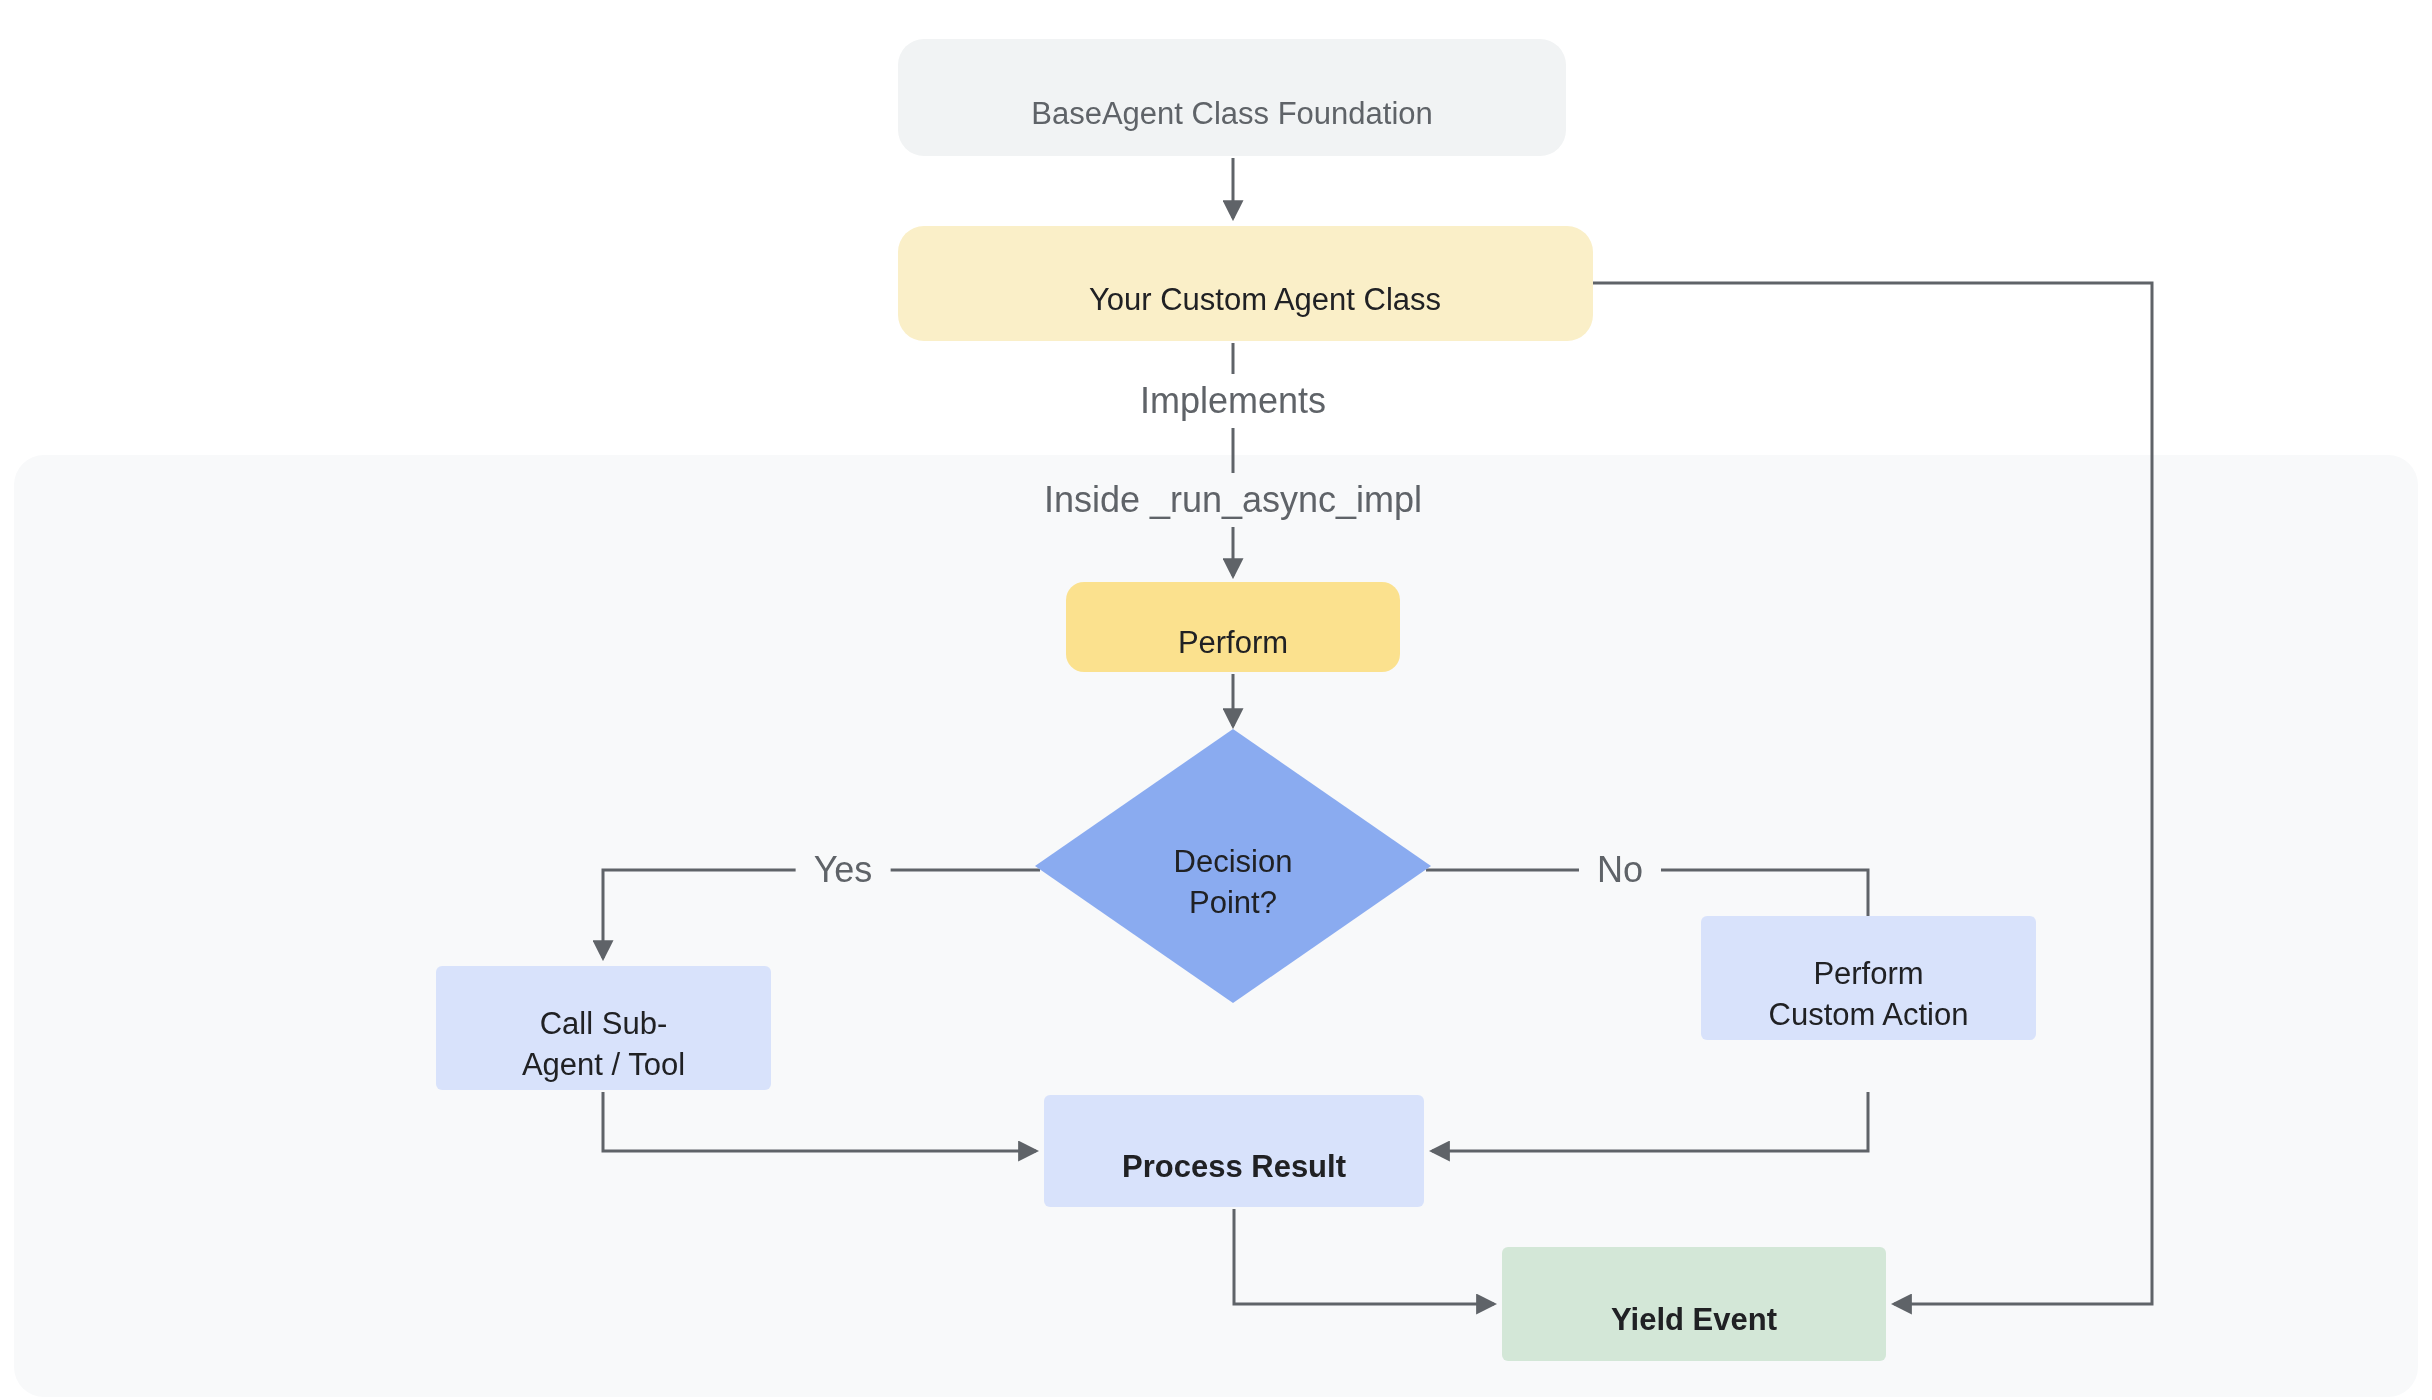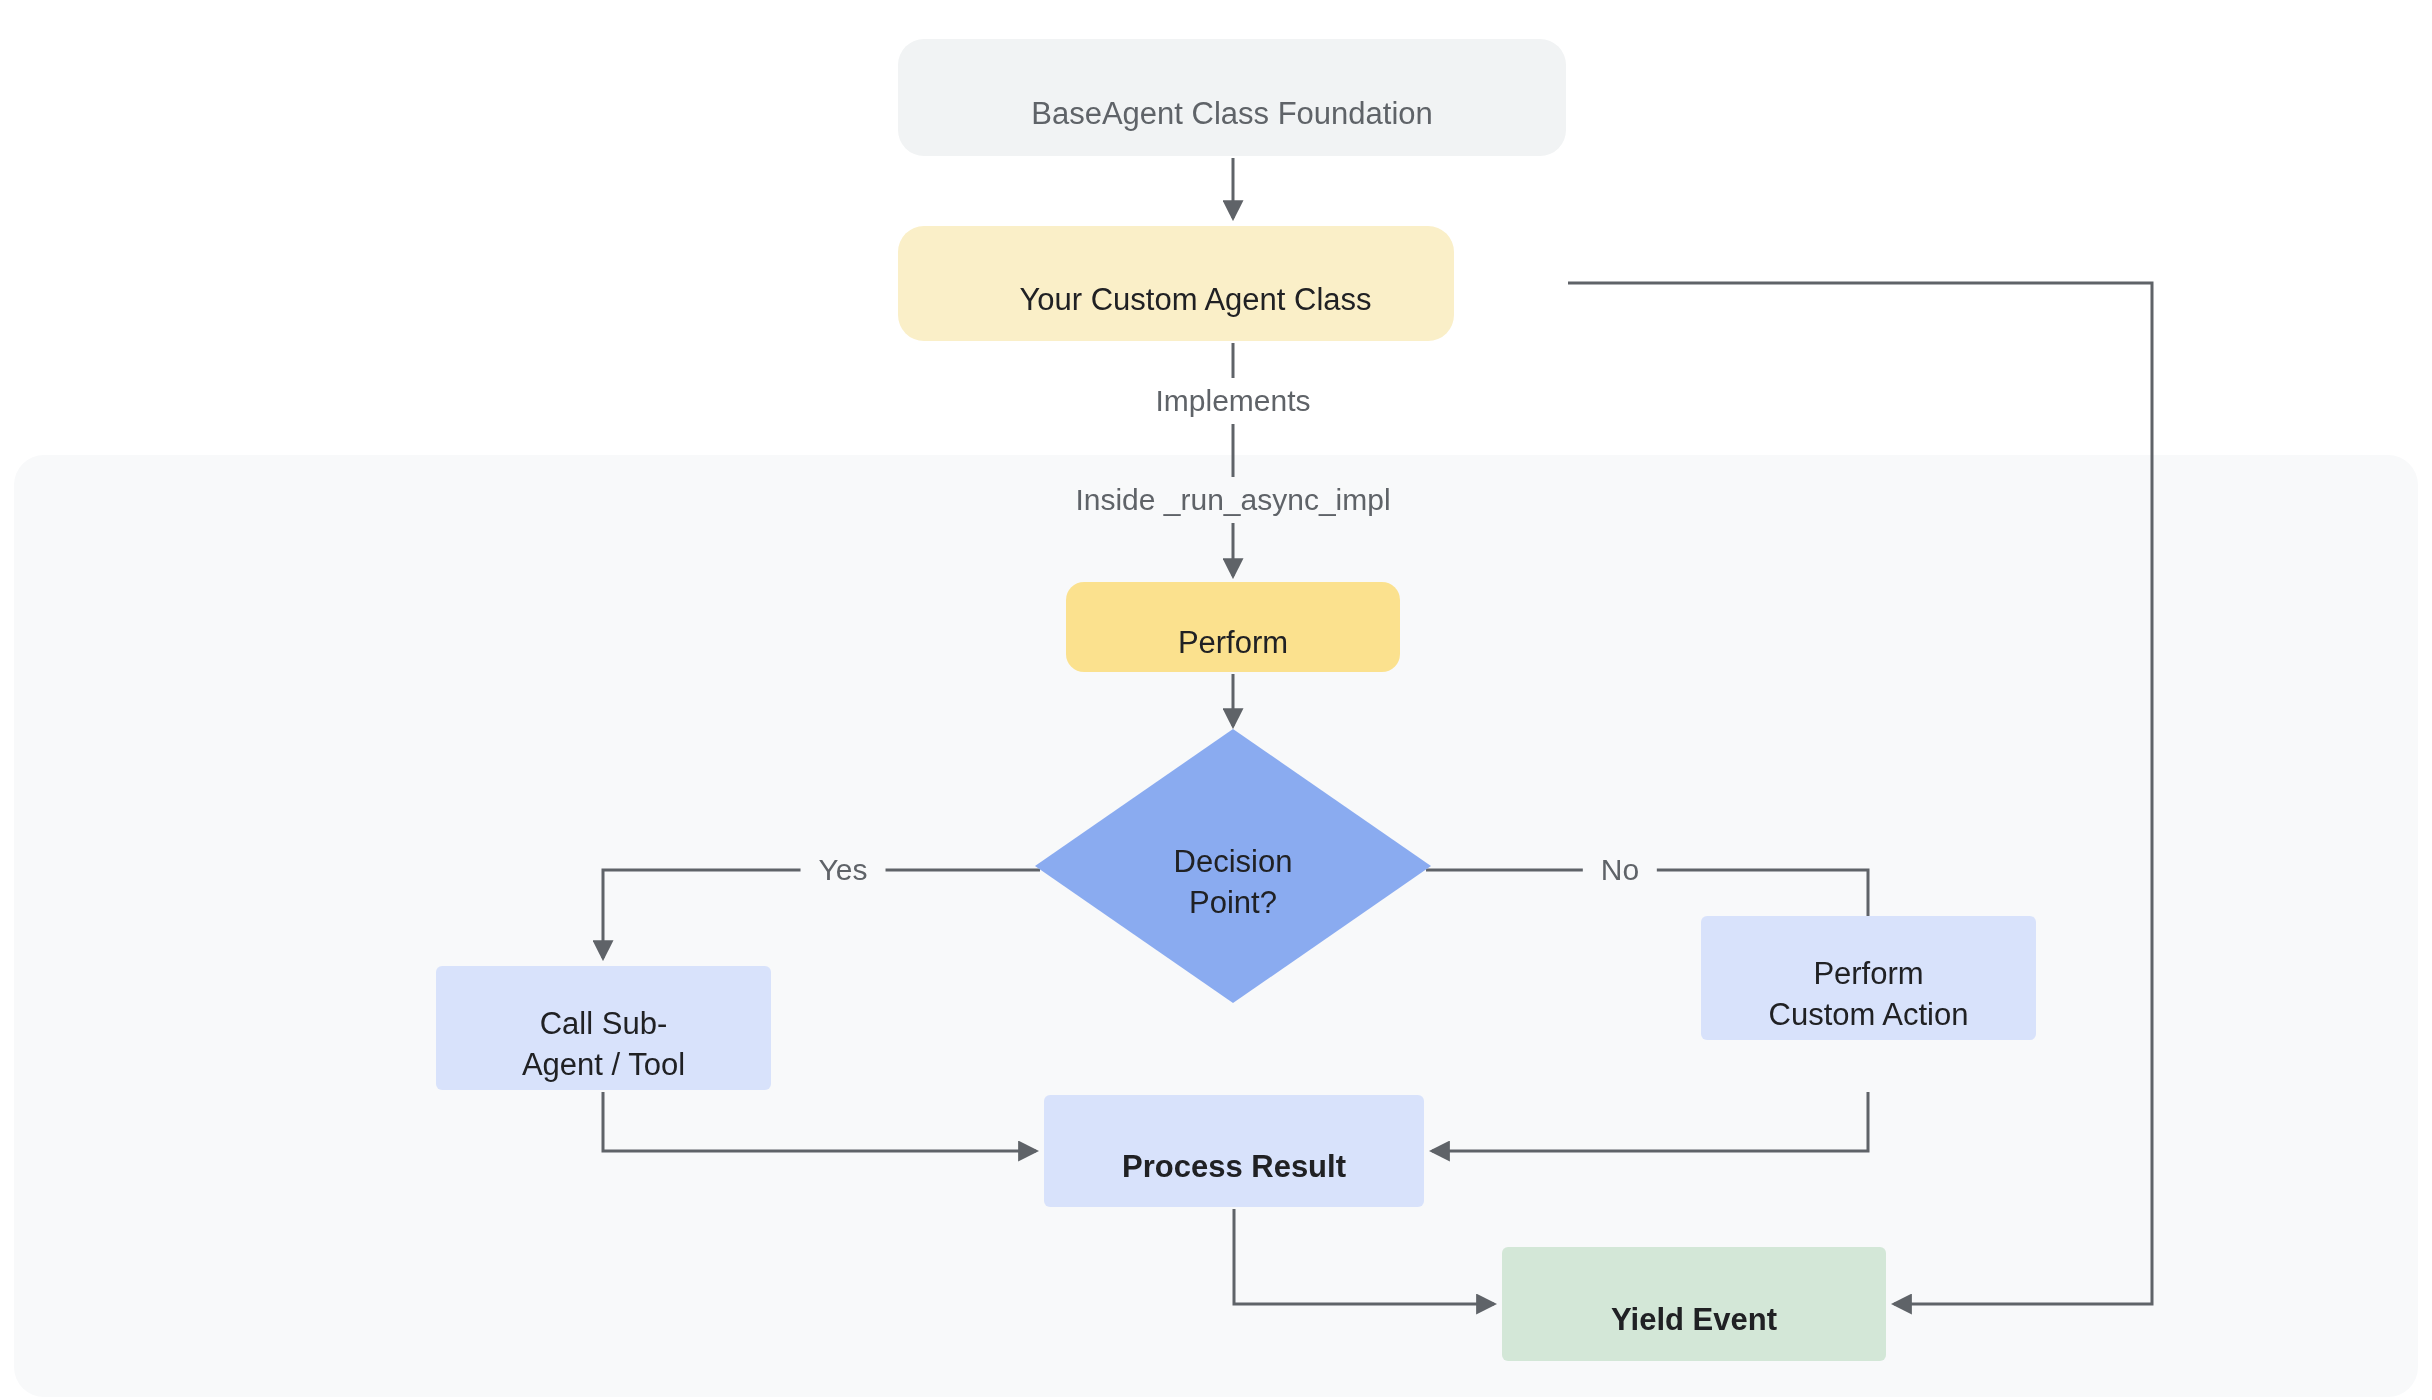--- a/index.html
+++ b/index.html
@@ -43,21 +43,21 @@
     font-weight: 500;
     line-height: 1.32;
   }
   .node .node-label { white-space: pre-line; margin-top: 33px; }
 
   .node-base-agent {
     left: 898px; top: 39px; width: 668px; height: 117px;
     background: #f1f3f4; color: #5f6368; border-radius: 26px;
   }
   .node-custom-agent {
-    left: 898px; top: 226px; width: 556px; height: 115px;
+    left: 898px; top: 226px; width: 695px; height: 115px;
     background: #faefc8; border-radius: 26px; padding-left: 39px;
   }
   .node-continue {
     left: 1066px; top: 582px; width: 334px; height: 90px;
     background: #fbe18e; border-radius: 18px;
   }
   .node-decision {
     left: 1035px; top: 729px; width: 396px; height: 274px;
     background: #8aabf0;
     border-radius: 0;
@@ -78,21 +78,21 @@
   }
   .node-yield {
     left: 1502px; top: 1247px; width: 384px; height: 114px;
     background: #d3e7d7; font-weight: 600;
   }
 
   .edge-label {
     position: absolute;
     transform: translate(-50%, -50%);
     color: #5f6368;
-    font-size: 30px;
+    font-size: 36px;
     font-weight: 400;
     z-index: 2;
     padding: 6px 18px;
     white-space: nowrap;
     text-align: center;
   }
   .edge-label.on-white { background: #ffffff; }
   .edge-label.on-panel { background: #f8f9fa; }
 
   .label-implements { left: 1233px; top: 401px; }

